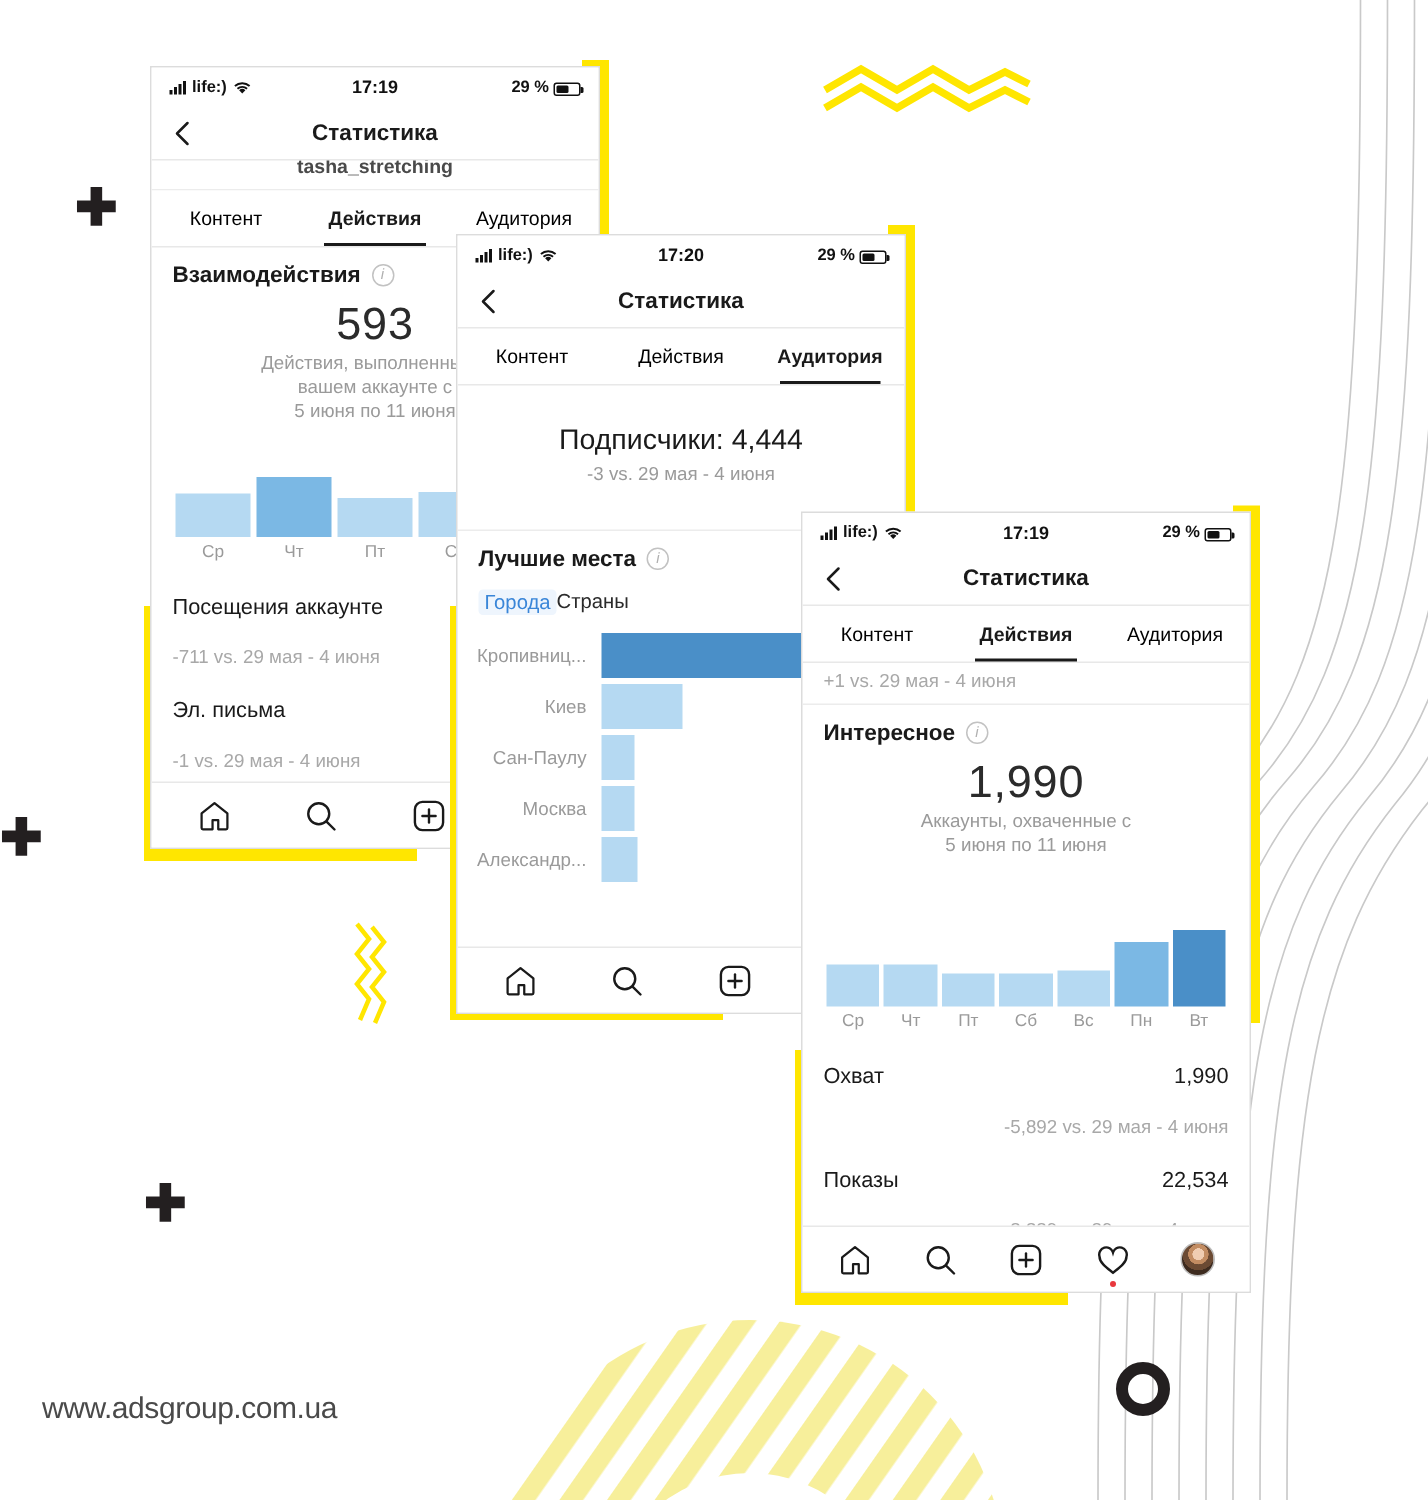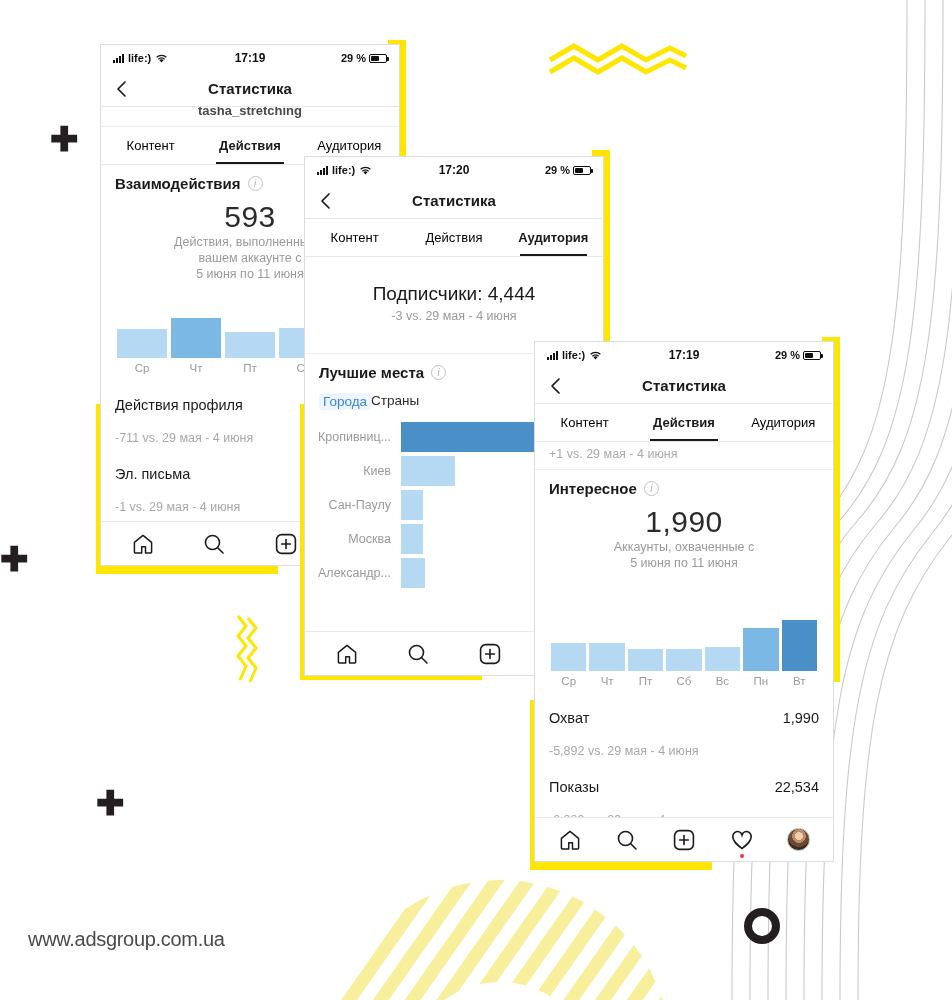--- a/index.html
+++ b/index.html
@@ -44,21 +44,21 @@
   }
 
   
   .statusbar {
     height: 26px; display: flex; align-items: center;
     padding: 0 12px; font-size: 11px; font-weight: 700; color: #111;
     background: #fff;
   }
   .sb-left { display:flex; align-items:center; gap:4px; flex: 1 1 0; }
   .sb-center { flex: 0 0 auto; font-size: 12px; }
-  .sb-right { display:flex; align-items:center; justify-content:flex-end; gap:3px; flex: 1 1 0; font-size: 11px;}
+  .sb-right { display:flex; align-items:flex-end; justify-content:flex-end; gap:3px; flex: 1 1 0; font-size: 11px;}
   .bars { display:flex; align-items:flex-end; gap:1px; height:9px; }
   .bars i { display:block; width:2px; background:#111; }
   .bars i:nth-child(1){height:3px}.bars i:nth-child(2){height:5px}
   .bars i:nth-child(3){height:7px}.bars i:nth-child(4){height:9px}
   .batt { width:18px; height:9px; border:1px solid #111; border-radius:2px; position:relative; }
   .batt::after{content:"";position:absolute;right:-3px;top:2px;width:2px;height:4px;background:#111;border-radius:0 1px 1px 0;}
   .batt span{position:absolute;left:1px;top:1px;bottom:1px;width:8px;background:#111;border-radius:1px;}
 
   
   .navbar {
@@ -270,21 +270,21 @@
           <div>Чт</div>
           <div>Пт</div>
           <div>Сб</div>
           <div>Вс</div>
         </div>
       </div>
     </div>
     <div class="metric-list" style="margin-top:12px;">
       <div class="metric">
         <div class="metric-top">
-          <span class="metric-name">Действия профиля</span>
+          <span class="metric-name">Посещения аккаунте</span>
           <span class="metric-val"></span>
         </div>
         <div class="metric-sub">-711 vs. 29 мая - 4 июня</div>
       </div>
       <div class="metric" style="border-top:none;">
         <div class="metric-top">
           <span class="metric-name">Эл. письма</span>
           <span class="metric-val"></span>
         </div>
         <div class="metric-sub">-1 vs. 29 мая - 4 июня</div>
@@ -490,21 +490,21 @@
           <div>Ср</div>
           <div>Чт</div>
           <div>Пт</div>
           <div>Сб</div>
           <div>Вс</div>
           <div>Пн</div>
           <div>Вт</div>
         </div>
       </div>
     </div>
-    <div class="metric-list" style="margin-top:12px;">
+    <div class="metric-list" style="margin-top:12px;text-align:right;">
       <div class="metric">
         <div class="metric-top">
           <span class="metric-name">Охват</span>
           <span class="metric-val">1,990</span>
         </div>
         <div class="metric-sub">-5,892 vs. 29 мая - 4 июня</div>
       </div>
       <div class="metric" style="border-top:none;">
         <div class="metric-top">
           <span class="metric-name">Показы</span>

